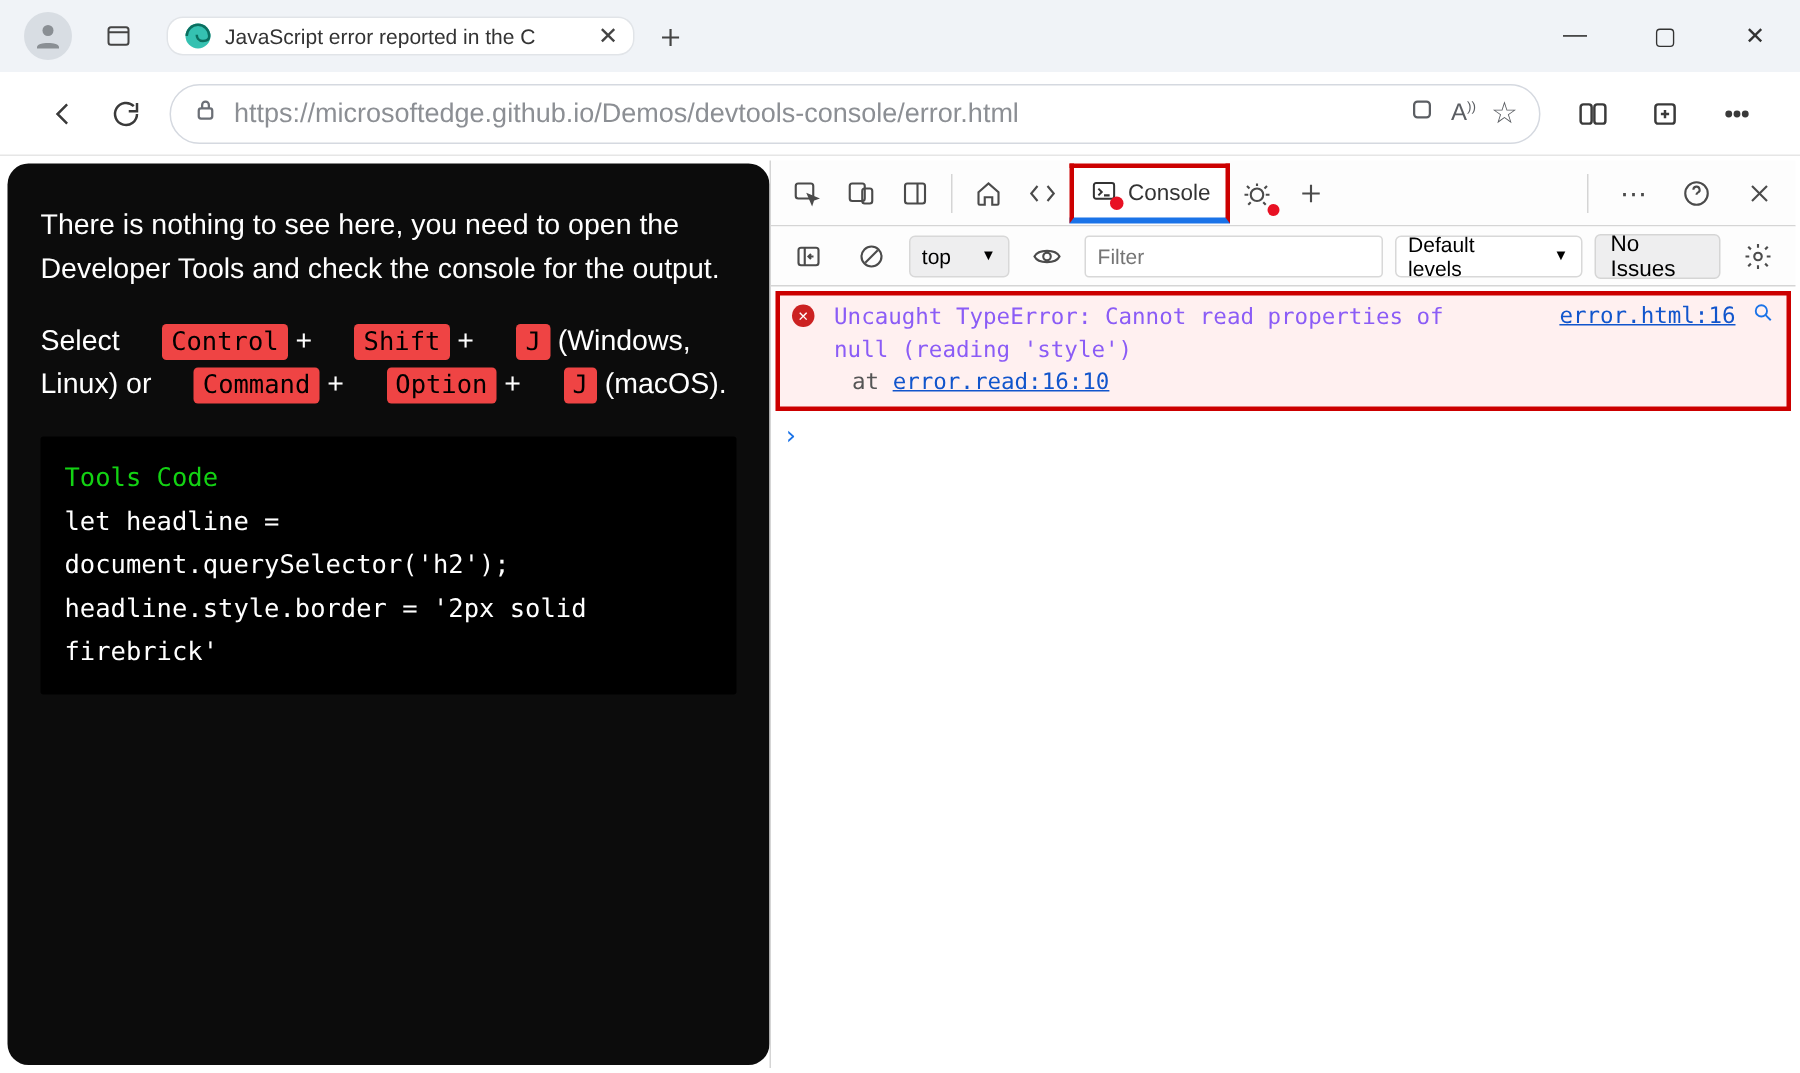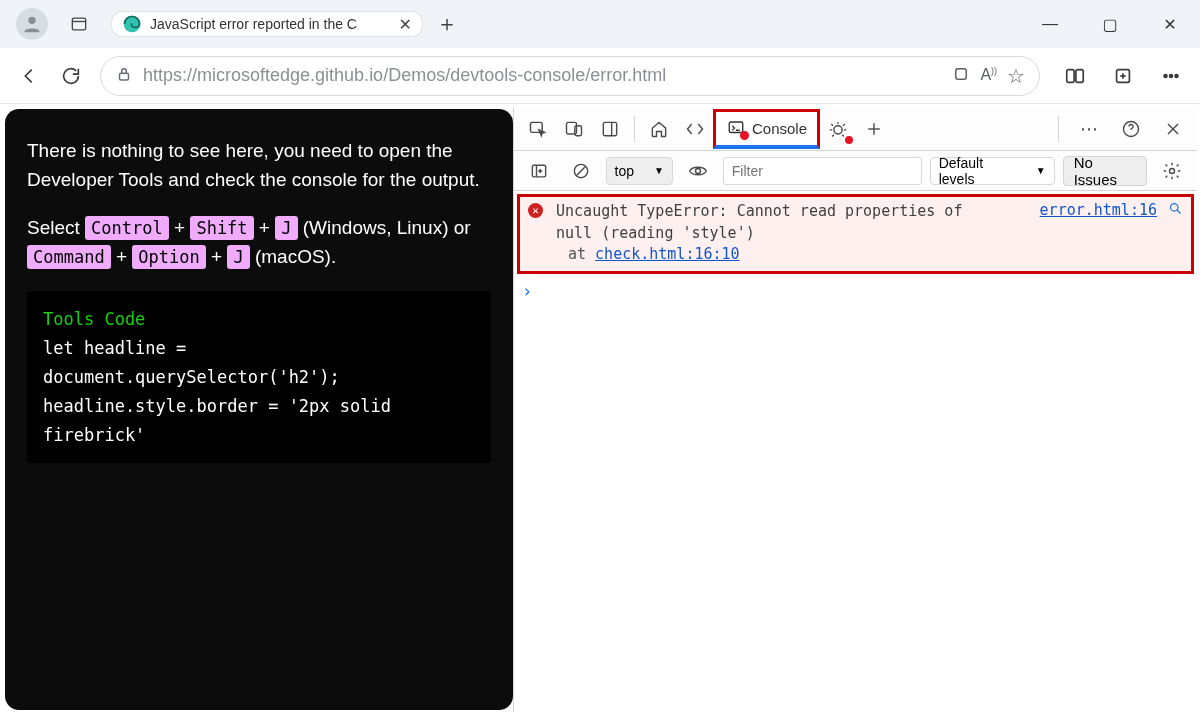--- a/index.html
+++ b/index.html
@@ -11,53 +11,53 @@
   .profile { width:32px; height:32px; border-radius:50%; background:#d8dde3; display:flex; align-items:center; justify-content:center; margin:0 8px;}
   .profile svg{ width:22px;height:22px;fill:#8a8f94;}
   .tab-btn { width:34px;height:34px;border-radius:6px;display:flex;align-items:center;justify-content:center;margin:0 6px;}
   .tab-btn svg{width:20px;height:20px;stroke:#444;fill:none;stroke-width:1.6;}
   .tab { background:#fff; border-radius:10px; height:24px; display:flex; align-items:center; padding:0 10px 0 10px; margin-left:10px; min-width:310px; box-shadow:0 0 0 1px rgba(0,0,0,.06);}
   .tab .favicon{width:20px;height:20px;margin-right:8px;}
   .tab-title{font-size:14px;color:#333; white-space:nowrap; overflow:hidden; text-overflow:ellipsis; flex:1;}
   .tab-close{margin-left:8px;font-size:16px;color:#444;}
   .newtab{margin-left:14px;font-size:22px;color:#444;}
   
-  .toolbar{height:56px;background:#fff;display:flex;align-items:center;padding:0 8px;border-bottom:1px solid #e6e6e6;}
+  .toolbar{height:56px;background:#fff;display:flex;align-items:center;padding:0 21px;border-bottom:1px solid #e6e6e6;}
   .t-icon{width:42px;height:42px;display:flex;align-items:center;justify-content:center;border-radius:8px;}
   .t-icon svg{width:22px;height:22px;stroke:#3a3a3a;fill:none;stroke-width:1.8;}
   .omnibox{flex:1;height:40px;background:#fff;border:1px solid #d5d9e0;border-radius:20px;display:flex;align-items:center;padding:0 14px;margin:0 8px;}
   .lock{color:#6b6f76;margin-right:10px;}
   .url{font-size:18px;color:#8c8f94;}
   .omxicon{margin-left:10px;color:#5b5e63;}
   .right-icons{display:flex;gap:6px;margin-left:6px;}
   
   .main{display:flex;height:calc(715px - 48px - 56px);}
   .page{width:508px;background:#0c0c0c;border-radius:14px;margin:5px 0 5px 5px;padding:28px 22px;color:#fff; overflow:hidden;}
   h1.pg{font-size:40px;font-weight:800;line-height:1.25;margin-bottom:24px;}
   .para{font-size:19px;line-height:1.5;margin-bottom:20px;}
-  kbd{background:#f0abfc;color:#000;font-family:Consolas,monospace;font-size:17px;padding:2px 6px;border-radius:3px;}
+  kbd{background:#ef4444;color:#000;font-family:Consolas,monospace;font-size:17px;padding:2px 6px;border-radius:3px;margin-left:23px;}
   .code{background:#000;padding:14px 16px;margin-top:10px;font-family:Consolas,monospace;font-size:17px;line-height:1.7;border-radius:2px;}
   .srclbl{color:#13d213;}
   
   .devtools{flex:1;display:flex;flex-direction:column;border-left:1px solid #d5d5d5;margin:3px 3px 3px 0;}
   .dt-tabs{height:44px;border-bottom:1px solid #d5d5d5;display:flex;align-items:center;padding:0 6px;background:#fdfdfd;}
   .dt-ic{width:36px;height:36px;display:flex;align-items:center;justify-content:center;}
   .dt-ic svg{width:20px;height:20px;stroke:#4b4b4b;fill:none;stroke-width:1.7;}
   .sep{width:1px;height:26px;background:#d5d5d5;margin:0 6px;}
   .dt-tab{height:40px;display:flex;align-items:center;gap:6px;padding:0 10px;font-size:15px;color:#333;}
   .dt-tab.active{border:3px solid #c00;border-bottom:4px solid #1a73e8;background:#fff;}
   .dt-right{margin-left:auto;display:flex;align-items:center;gap:6px;}
   .dt-filterbar{height:40px;border-bottom:1px solid #d5d5d5;display:flex;align-items:center;gap:8px;padding:0 8px;background:#fdfdfd;}
   .chip{display:flex;align-items:center;gap:20px;background:#eeeeef;border:1px solid #d8d8d8;border-radius:4px;height:28px;padding:0 8px;font-size:14px;}
   .filter-in{flex:1;height:28px;border:1px solid #d8d8d8;border-radius:3px;padding:0 8px;font-size:14px;color:#555;}
   .noissues{background:#eeeeef;border:1px solid #d5d5d5;border-radius:4px;height:30px;padding:0 10px;font-size:15px;display:flex;align-items:center;}
   .console-body{flex:1;overflow:auto;font-family:Consolas,monospace;font-size:15px;}
   .err-entry{background:#fff0f0;border:3px solid #c00;margin:3px;padding:4px 10px 8px 8px;position:relative;}
   .err-x{display:inline-flex;width:15px;height:15px;border-radius:50%;background:#c22;color:#fff;align-items:center;justify-content:center;font-size:11px;font-weight:bold;vertical-align:top;margin-top:2px;}
-  .err-text{color:#404040;display:inline-block;max-width:430px;vertical-align:top;margin-left:4px;line-height:1.45;}
+  .err-text{color:#8b5cf6;display:inline-block;max-width:430px;vertical-align:top;margin-left:4px;line-height:1.45;}
   .stack{color:#555;margin-left:40px;}
   .lnk{color:#1155cc;text-decoration:underline;}
   .src-link{position:absolute;right:34px;top:4px;color:#1155cc;text-decoration:underline;}
   .mag{position:absolute;right:8px;top:4px;color:#1a73e8;}
   .prompt{color:#1a73e8;padding:4px 8px;font-size:17px;}
   .bug-badge{position:relative;}
   .bug-badge::after{content:"";position:absolute;width:8px;height:8px;border-radius:50%;background:#e81123;right:3px;bottom:3px;}
 </style>
 </head>
 <body>
@@ -265,19 +265,19 @@
     <div class="console-body">
       <div class="err-entry">
         <span class="err-x">✕</span>
         <span class="err-text">Uncaught TypeError: Cannot read properties of null (reading 'style')</span>
         <a class="src-link">error.html:16</a>
         <span class="mag"><svg width="15" height="15" viewBox="0 0 24 24" fill="none" stroke="#1a73e8" stroke-width="2">
               <circle cx="10" cy="10" r="6"></circle>
               <line x1="20" y1="20" x2="14.5" y2="14.5"></line>
             </svg></span>
         <div class="stack">
-          <span>at </span><a class="lnk">check.html:16:10</a>
+          <span>at </span><a class="lnk">error.read:16:10</a>
         </div>
       </div>
       <div class="prompt">›</div>
     </div>
   </div>
 </div>
 
 </body></html>

